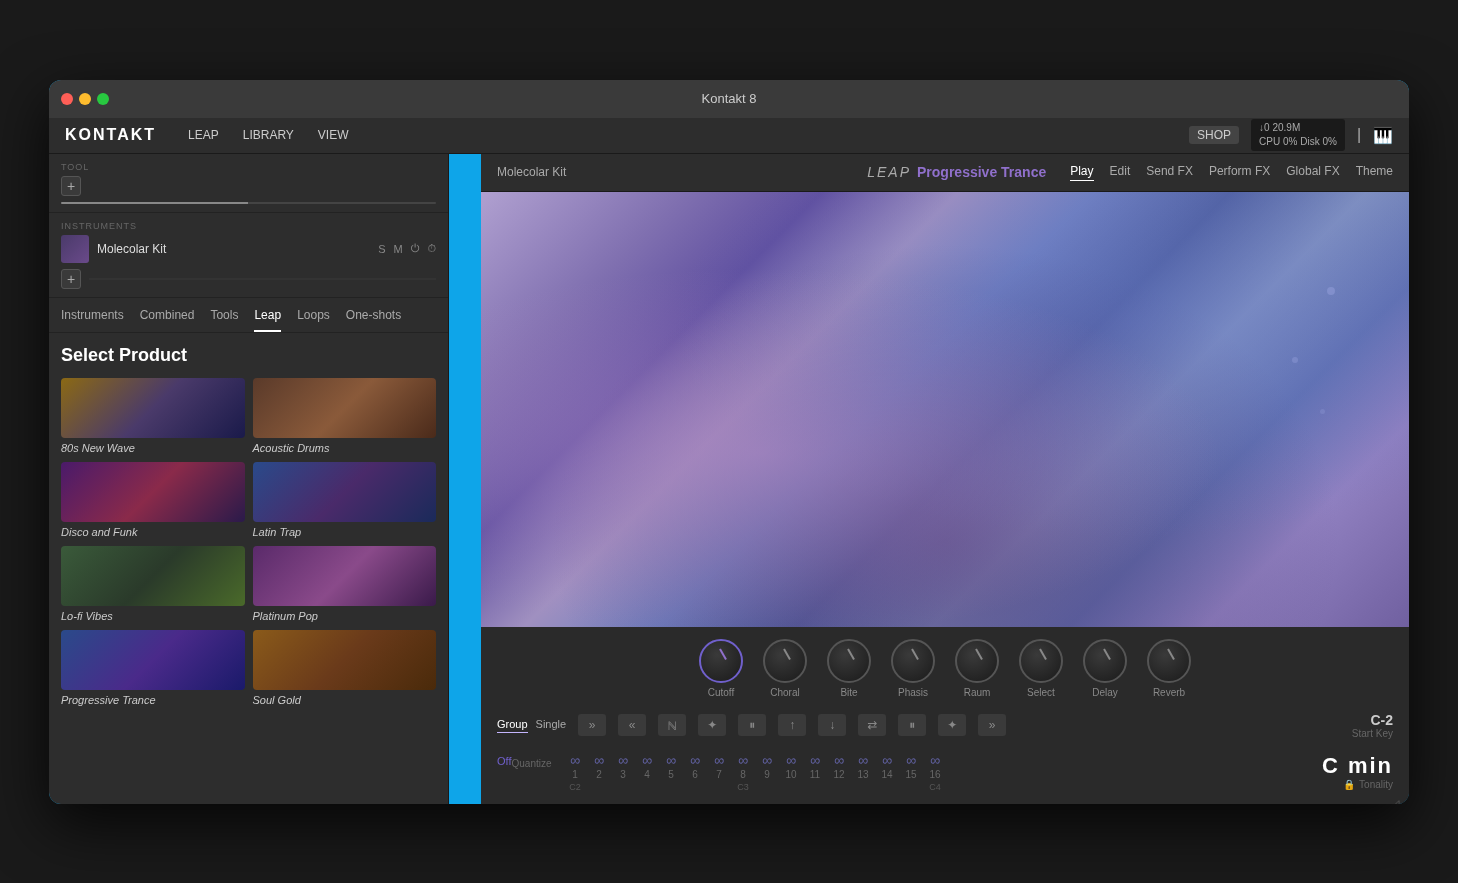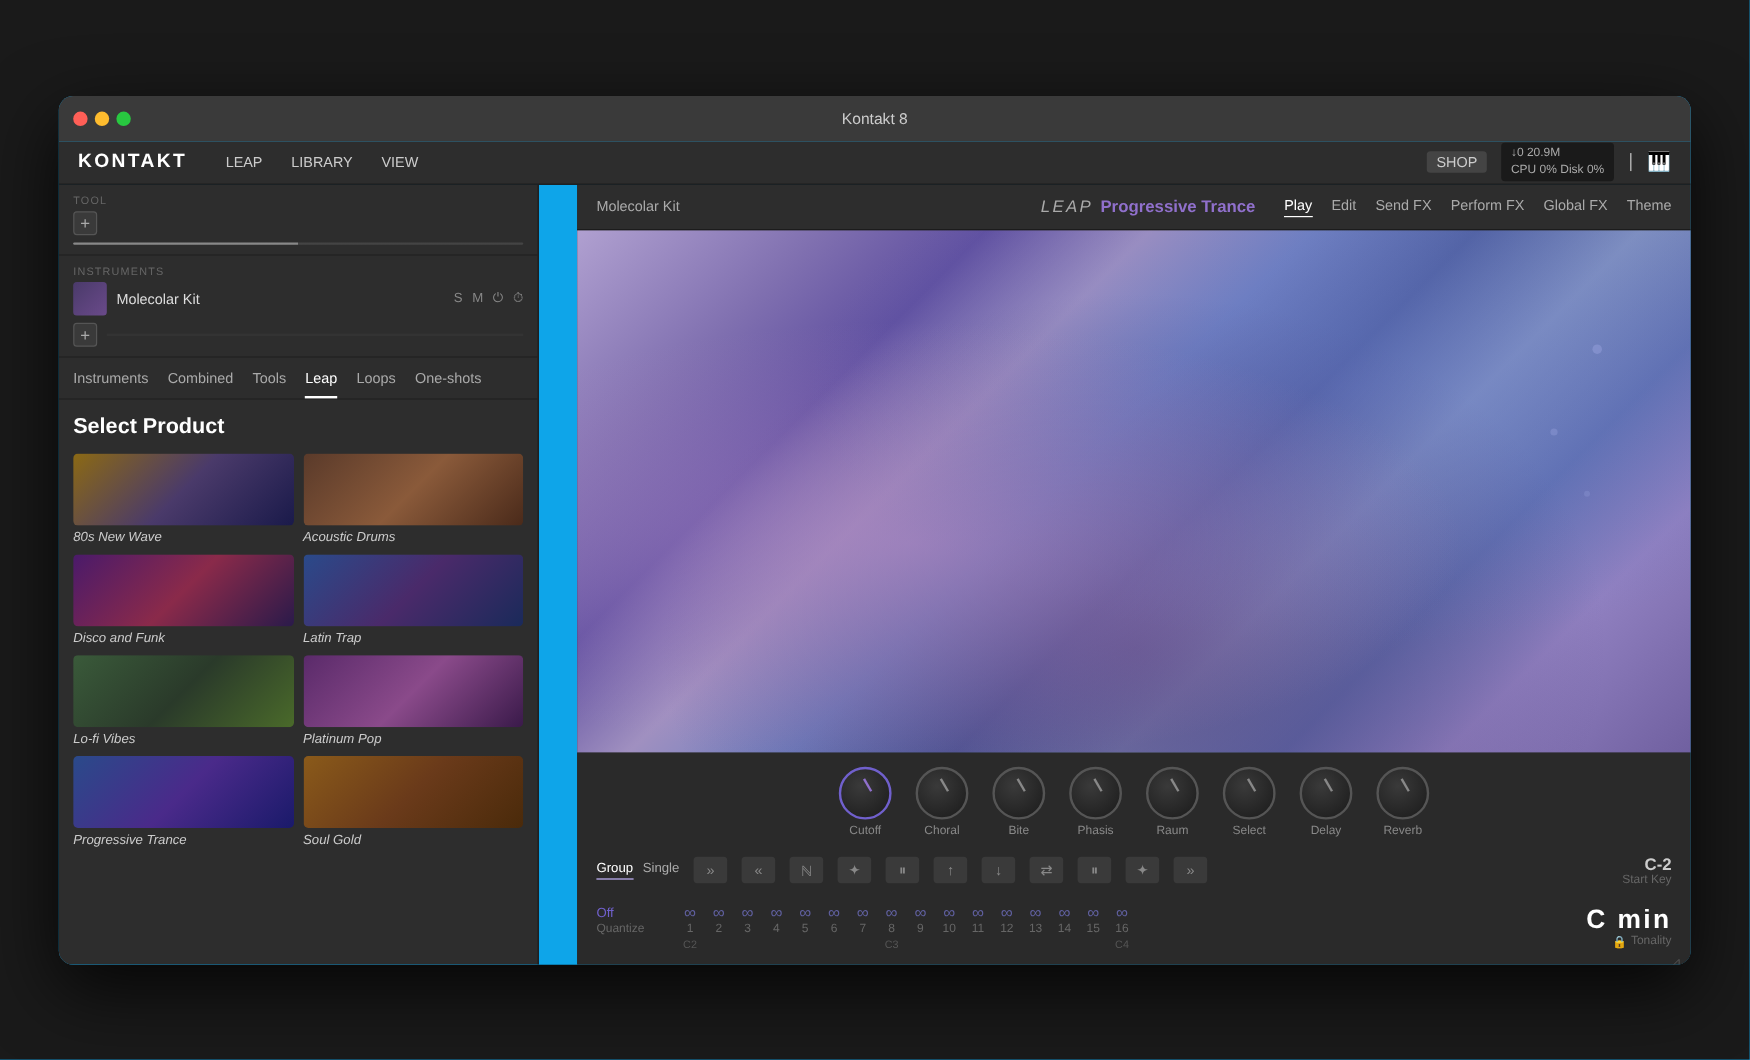--- a/index.html
+++ b/index.html
@@ -660,21 +660,21 @@
           <div class="ctrl-spacer"></div>
 
           <div style="text-align:right;">
             <div style="font-size:14px;color:#ccc;font-weight:600;">C-2</div>
             <div style="font-size:10px;color:#666;">Start Key</div>
           </div>
         </div>
 
         <div style="display:flex;align-items:flex-start;gap:8px;position:relative;">
 
-          <div style="display:flex;flex-direction:column;align-items:flex-start;padding-top:2px;min-width:60px;">
+          <div style="display:flex;flex-direction:row;align-items:flex-end;padding-top:2px;min-width:60px;">
             <span style="font-size:11px;color:#7060cc;margin-bottom:2px;">Off</span>
             <span style="font-size:10px;color:#666;">Quantize</span>
           </div>
 
           <div style="display:flex;gap:4px;flex:1;">
             <div class="seq-cell">
               <span class="seq-inf">∞</span>
               <span class="seq-num">1</span>
               <span class="seq-note">C2</span>
             </div>

